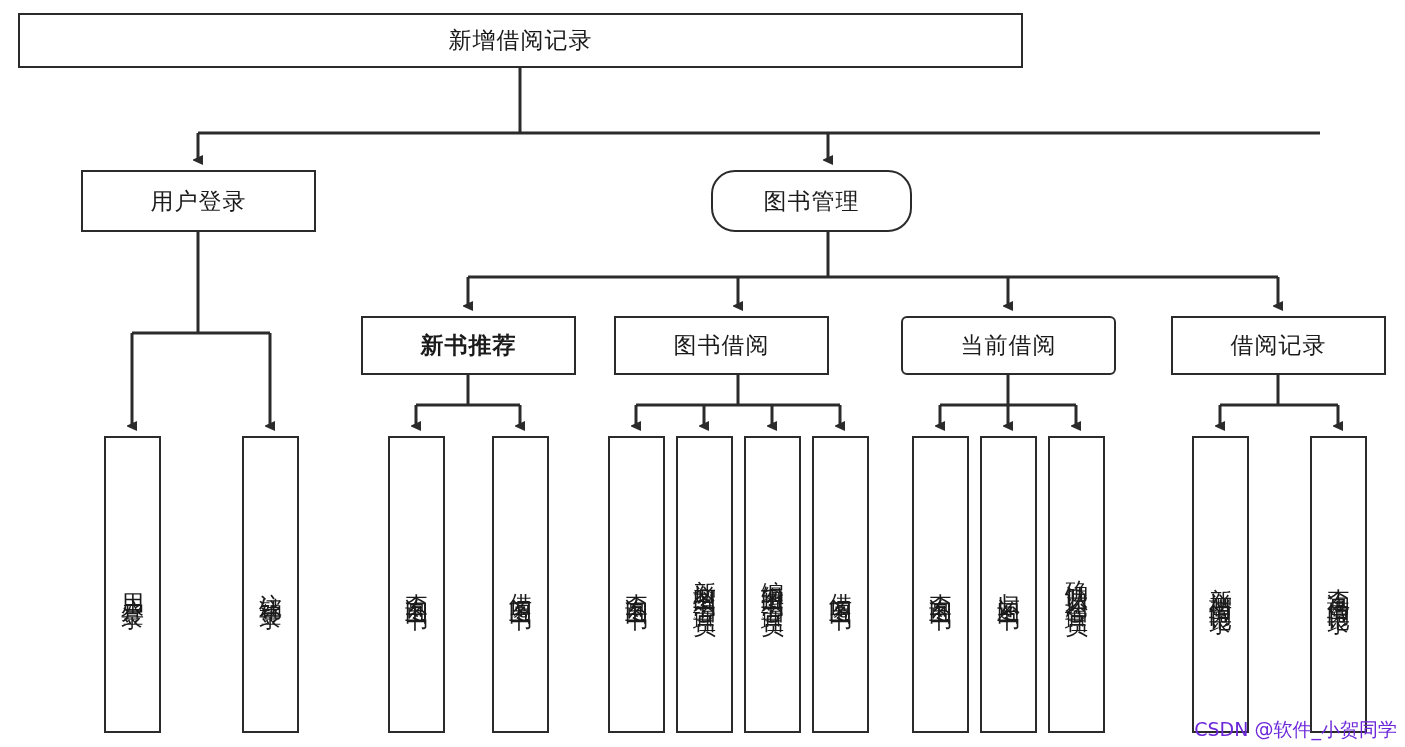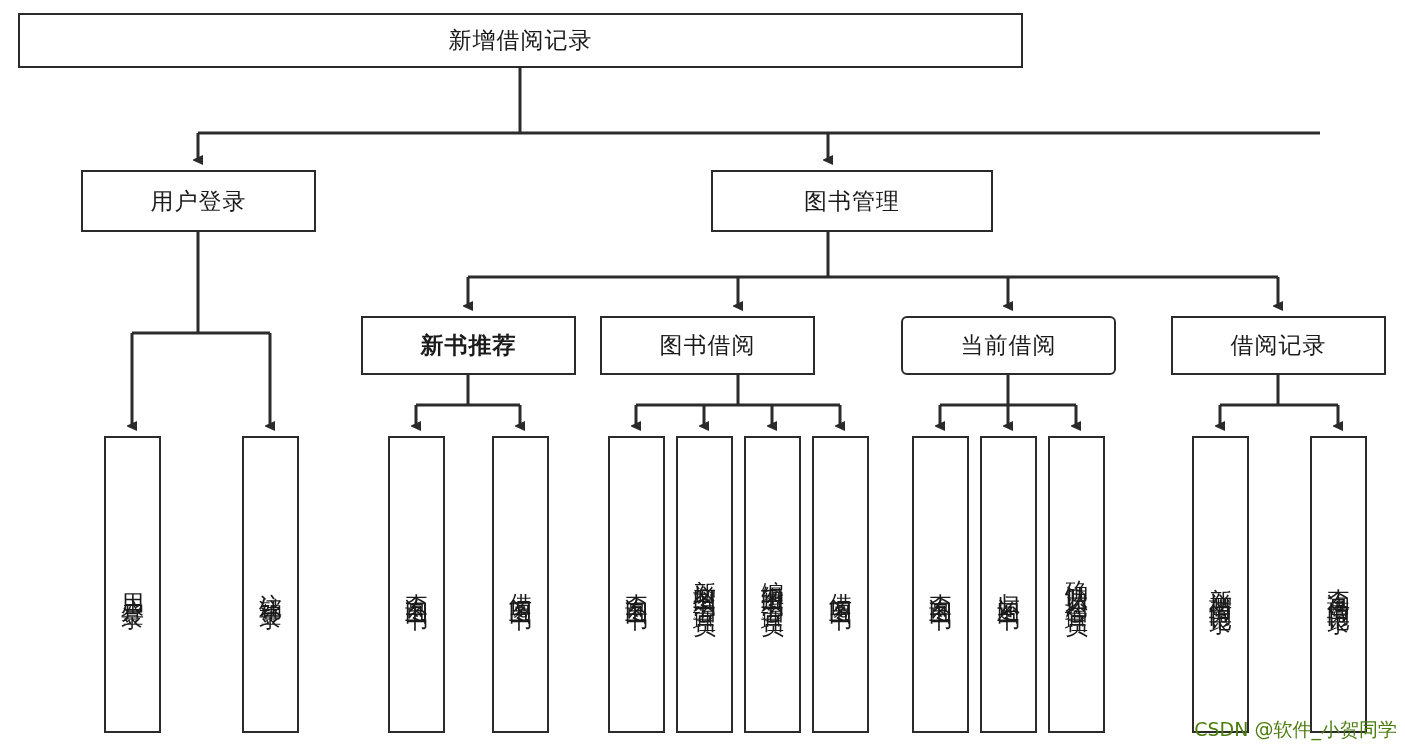--- a/index.html
+++ b/index.html
@@ -48,21 +48,21 @@
   }
   .node.vert .vlabel {
     writing-mode: vertical-rl;
     text-orientation: upright;
   }
   #watermark {
     position: absolute;
     right: 8px;
     bottom: 4px;
     font-size: 19px;
-    color: #4d7c0f;
+    color: #6d28d9;
     font-family: "DejaVu Sans", "Liberation Sans", sans-serif;
     white-space: nowrap;
   }
 </style>
 </head>
 <body>
 
 <div id="canvas">
 
   <svg id="edges" viewBox="0 0 1405 747">
@@ -116,28 +116,28 @@
     </g>
   </svg>
 
   <div class="node horiz" style="left:18px; top:13px; width:1005px; height:55px;">
     <span>新增借阅记录</span>
   </div>
 
   <div class="node horiz" style="left:81px; top:170px; width:235px; height:62px;">
     <span>用户登录</span>
   </div>
-  <div class="node horiz" style="left:711px; top:170px; width:282px; height:62px;">
+  <div class="node horiz" style="left:711px; top:170px; width:201px; height:62px;border-radius:24px;">
     <span>图书管理</span>
   </div>
 
   <div class="node horiz" style="left:361px; top:316px; width:215px; height:59px;font-weight:bold;">
     <span>新书推荐</span>
   </div>
-  <div class="node horiz" style="left:600px; top:316px; width:215px; height:59px;">
+  <div class="node horiz" style="left:614px; top:316px; width:215px; height:59px;">
     <span>图书借阅</span>
   </div>
   <div class="node horiz" style="left:901px; top:316px; width:215px; height:59px;border-radius:6px;">
     <span>当前借阅</span>
   </div>
   <div class="node horiz" style="left:1171px; top:316px; width:215px; height:59px;justify-content:center;">
     <span>借阅记录</span>
   </div>
 
   <div class="node vert" style="left:104px; top:436px; width:57px; height:297px;">

